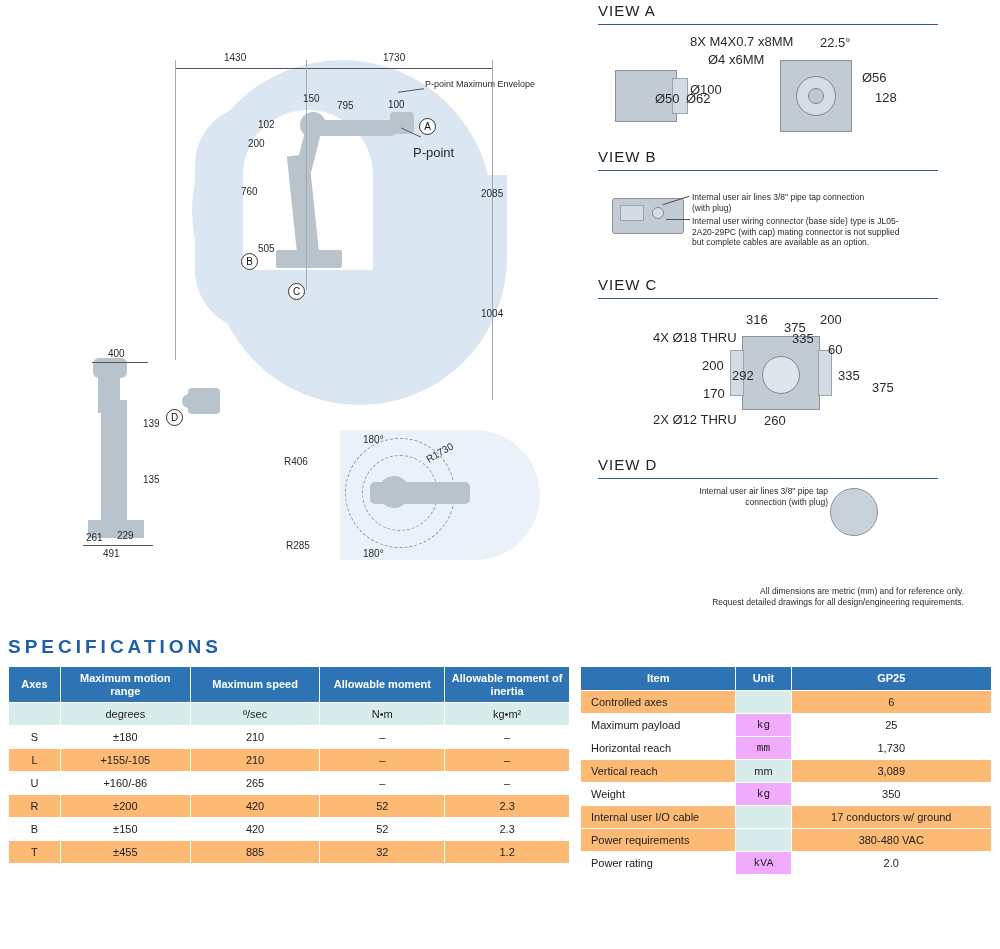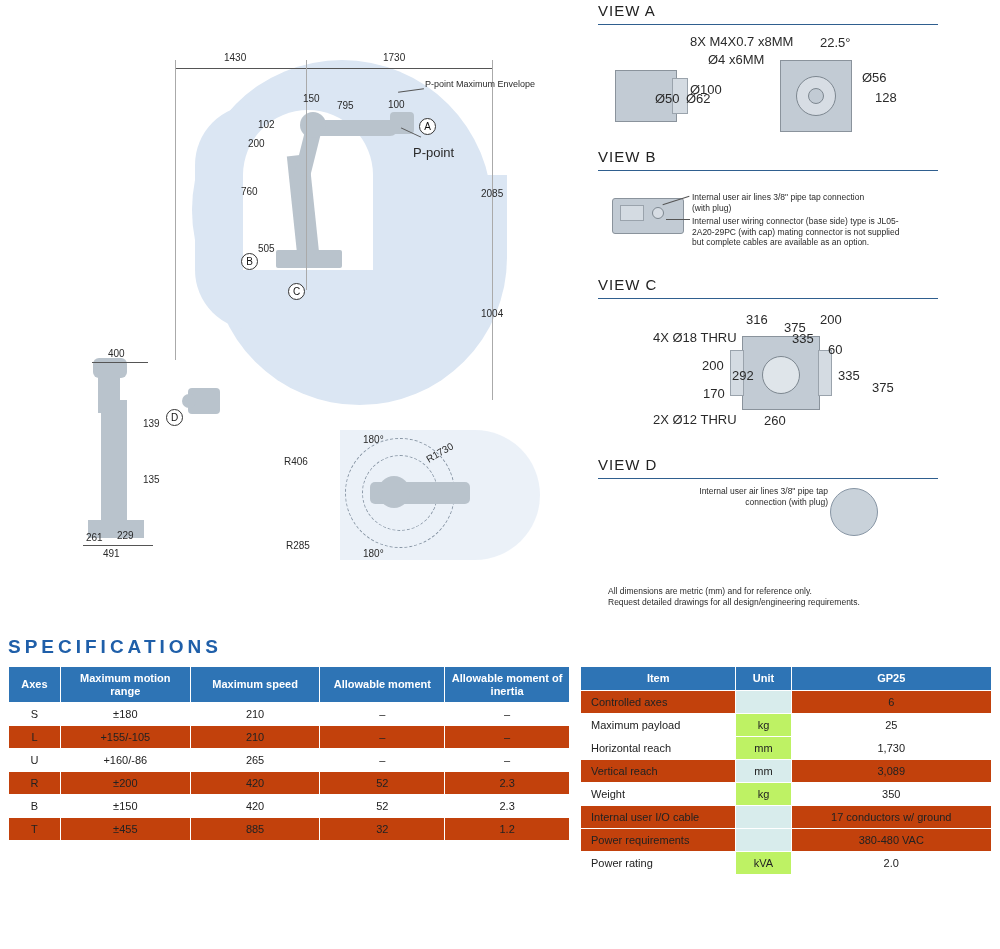--- a/index.html
+++ b/index.html
@@ -49,24 +49,24 @@
   table { border-collapse:collapse; font-size:11px; }
   .tblA { position:absolute; left:8px; top:666px; width:562px; }
   .tblB { position:absolute; left:580px; top:666px; width:412px; }
   .tblA th, .tblB th {
     background:#2e74b5; color:#fff; font-weight:bold; text-align:center;
     padding:5px 4px; border:1px solid #ffffff; line-height:1.15;
   }
   .tblA td, .tblB td {
     text-align:center; padding:5px 4px; border:1px solid #ffffff; color:#222;
   }
-  .rowA { background:#c2410c; }
+  .rowA { background:#fdba74; }
   .rowB { background:#ffffff; }
   .unitcell { background:#d8ecec; }
-  .unitcell-alt { background:#bef264; }
+  .unitcell-alt { background:#f0abfc;font-family:Liberation Mono, monospace; }
   .lbl { text-align:left !important; padding-left:10px !important; }
 </style>
 </head>
 <body>
 
 <div id="drawing" class="abs">
 
   <div class="envelope" style="left:192px; top:60px; width:300px; height:300px; border-radius:50%;"></div>
   <div class="envelope" style="left:212px; top:175px; width:295px; height:230px; border-radius:0 0 150px 150px;"></div>
   <div class="envelope" style="left:195px; top:105px; width:120px; height:225px; border-radius:60px 0 0 60px;"></div>
@@ -195,39 +195,46 @@
   <div class="dimsm abs" style="left:73px; top:412px;">2X Ø12 THRU</div>
   <div class="dimsm abs" style="left:184px; top:413px;">260</div>
 
   <div class="viewtitle abs" style="left:18px; top:456px;">VIEW D</div>
   <div class="viewrule" style="left:18px; top:478px; width:340px;"></div>
 
   <div style="position:absolute; left:250px; top:488px; width:48px; height:48px; border:1px solid #8795a4; border-radius:50%; background:#c9d2da;"></div>
 
   <div class="note abs" style="left:100px; top:486px; width:148px; text-align:right;">Internal user air lines 3/8" pipe tap connection (with plug)</div>
 
-  <div class="abs" style="left:28px; top:586px; width:348px; text-align:left;">
+  <div class="abs" style="left:36px; top:586px; width:348px; text-align:right;">
     <div class="note">All dimensions are metric (mm) and for reference only.</div>
     <div class="note">Request detailed drawings for all design/engineering requirements.</div>
   </div>
 </div>
 
 <div id="specs-title">SPECIFICATIONS</div>
 
 <table class="tblA">
   <thead>
     <tr>
       <th style="width:52px;">Axes</th>
       <th style="width:130px;margin-left:36px;">Maximum motion range</th>
       <th style="width:130px;">Maximum speed</th>
       <th style="width:125px;">Allowable moment</th>
       <th style="width:125px;">Allowable moment of inertia</th>
     </tr>
   </thead>
   <tbody>
+    <tr class="rowA">
+      <td class="unitcell"></td>
+      <td class="unitcell">degrees</td>
+      <td class="unitcell">º/sec</td>
+      <td class="unitcell">N•m</td>
+      <td class="unitcell">kg•m²</td>
+    </tr>
     <tr class="rowB">
       <td>S</td>
       <td>±180</td>
       <td>210</td>
       <td>–</td>
       <td>–</td>
     </tr>
     <tr class="rowA">
       <td>L</td>
       <td>+155/-105</td>

